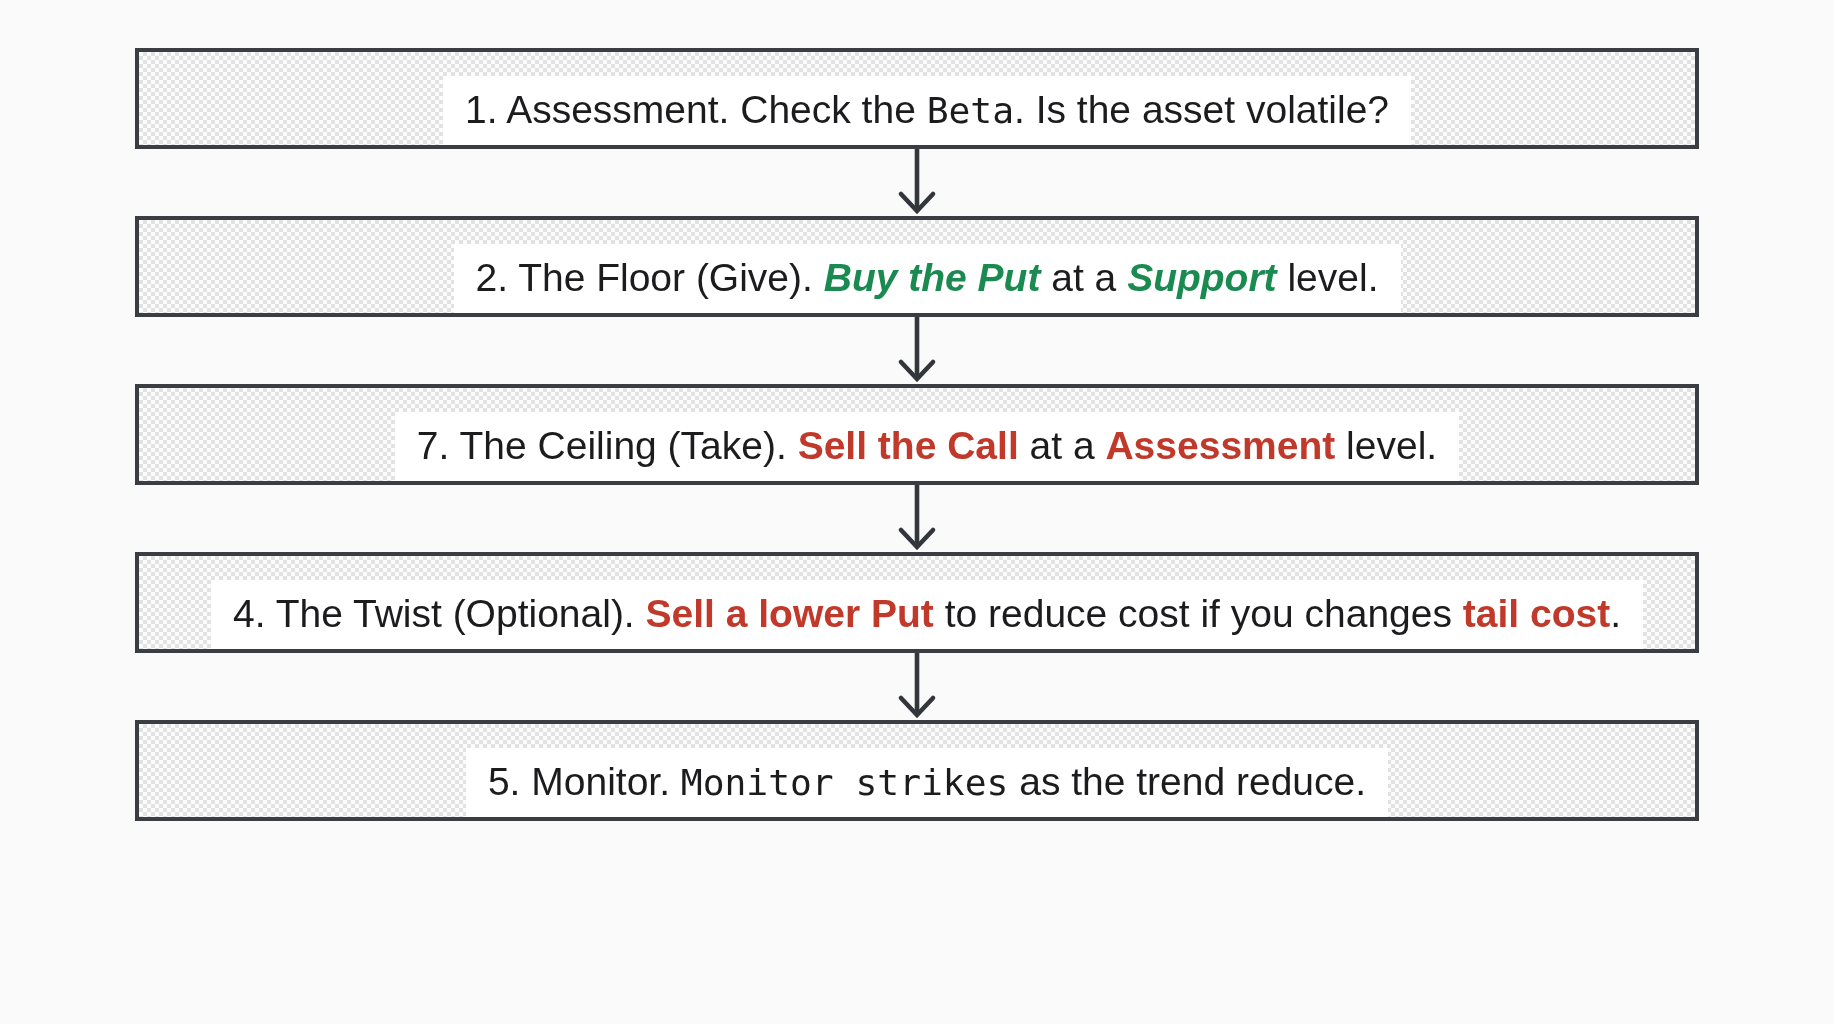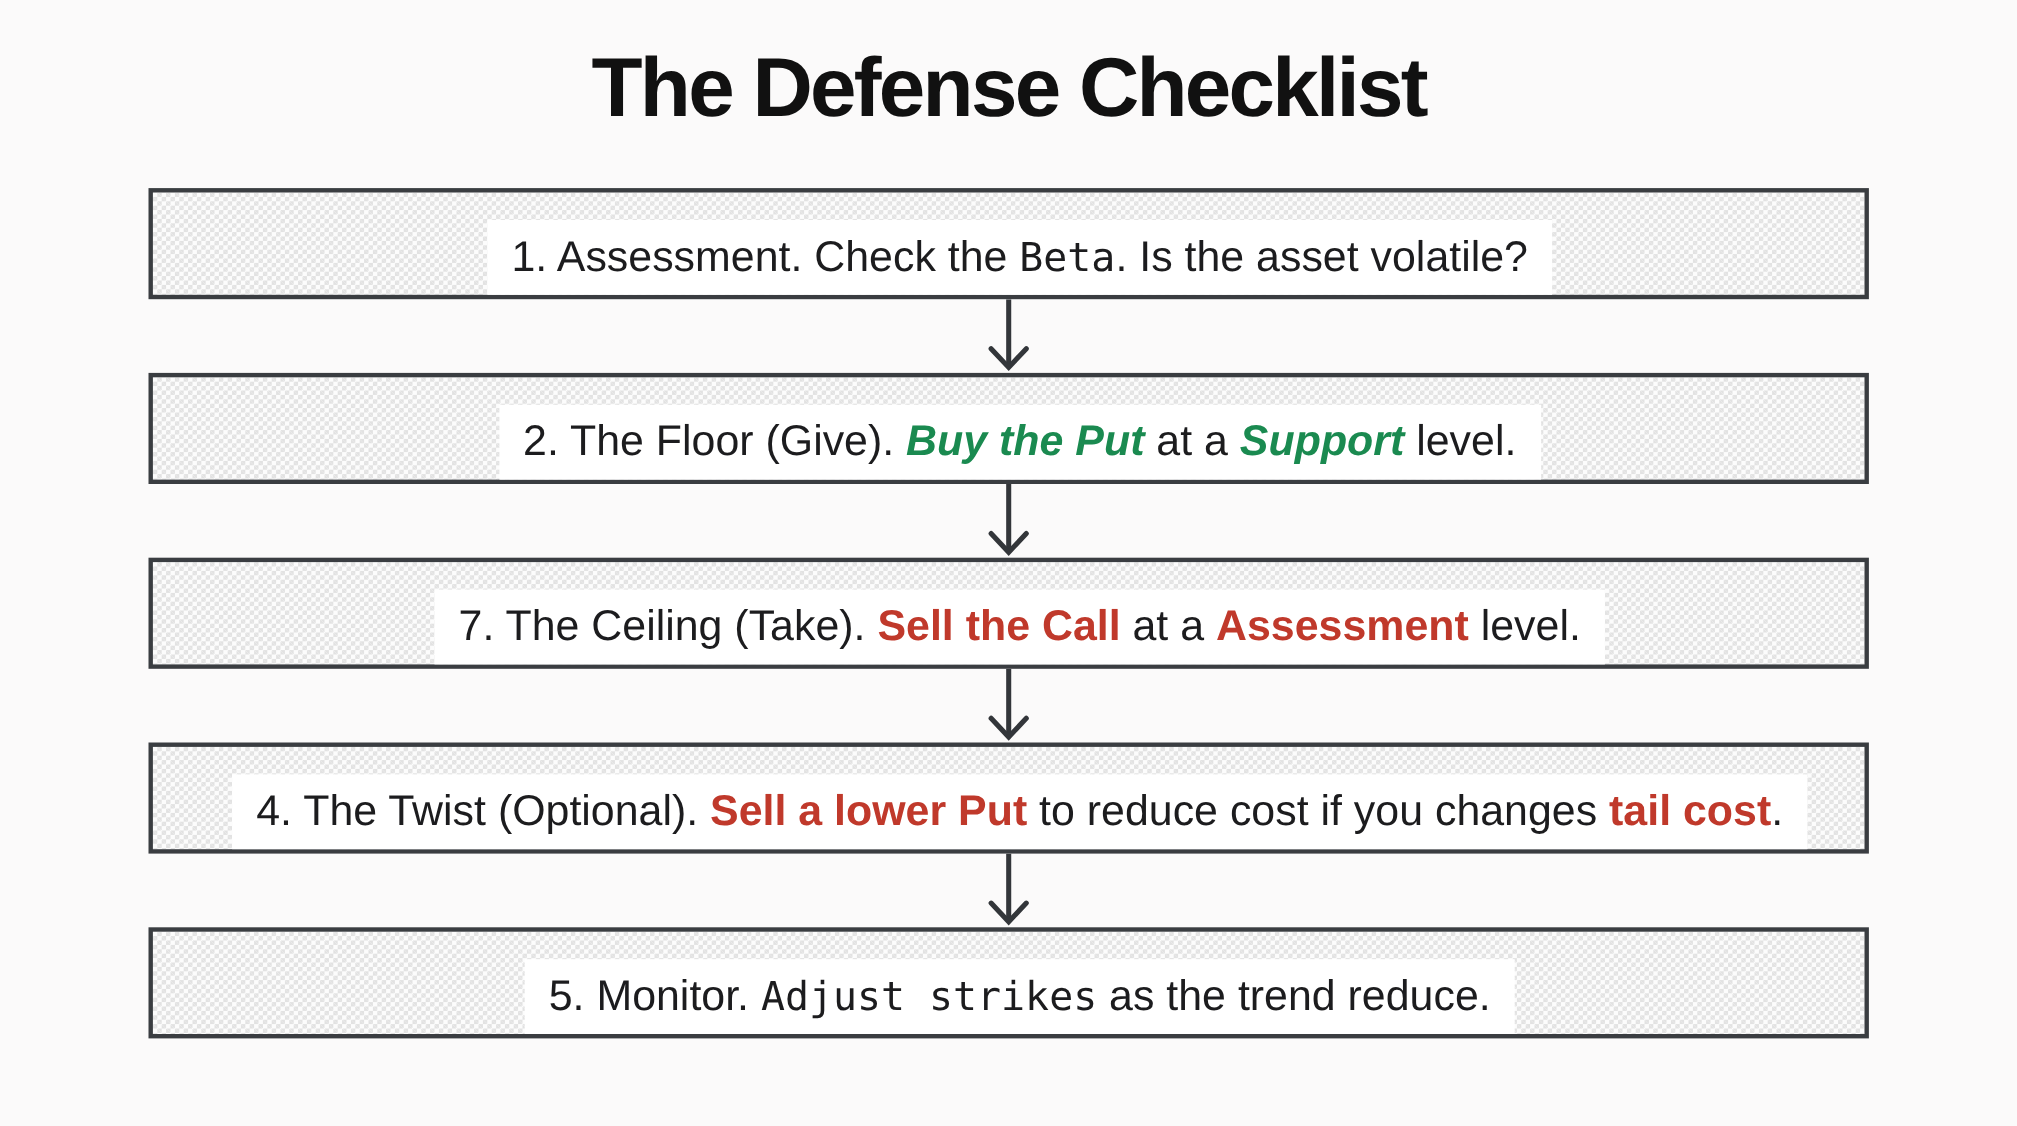--- a/index.html
+++ b/index.html
@@ -76,21 +76,20 @@
     flex:0 0 auto;
     display:block;
     height:67px;
     width:70px;
   }
 </style>
 </head>
 <body>
 
 <div class="page">
-  <h1 class="title">The Defense Checklist</h1>
   <div class="flow" id="flow">
       <div class="box">
         <span class="band"><span class="seg-plain">1. Assessment. Check the </span><span class="seg-mono">Beta</span><span class="seg-plain">. Is the asset volatile?</span></span>
       </div>
       <svg class="arrow" viewBox="0 0 70 67">
      <path d="M35 0 L35 62" fill="none" stroke="#33363a" stroke-width="4.6"></path>
      <path d="M19 45 L35 62 L51 45" fill="none" stroke="#33363a" stroke-width="4.6" stroke-linecap="round" stroke-linejoin="miter"></path>
    </svg>
       <div class="box">
         <span class="band"><span class="seg-plain">2. The Floor (Give). </span><span class="seg-green">Buy the Put</span><span class="seg-plain"> at a </span><span class="seg-green">Support</span><span class="seg-plain"> level.</span></span>
@@ -107,16 +106,16 @@
      <path d="M19 45 L35 62 L51 45" fill="none" stroke="#33363a" stroke-width="4.6" stroke-linecap="round" stroke-linejoin="miter"></path>
    </svg>
       <div class="box">
         <span class="band"><span class="seg-plain">4. The Twist (Optional). </span><span class="seg-red">Sell a lower Put</span><span class="seg-plain"> to reduce cost if you changes </span><span class="seg-red">tail cost</span><span class="seg-plain">.</span></span>
       </div>
       <svg class="arrow" viewBox="0 0 70 67">
      <path d="M35 0 L35 62" fill="none" stroke="#33363a" stroke-width="4.6"></path>
      <path d="M19 45 L35 62 L51 45" fill="none" stroke="#33363a" stroke-width="4.6" stroke-linecap="round" stroke-linejoin="miter"></path>
    </svg>
       <div class="box">
-        <span class="band"><span class="seg-plain">5. Monitor. </span><span class="seg-mono">Adjust strikes</span><span class="seg-plain"> as the trend reduce.</span></span>
+        <span class="band"><span class="seg-plain">5. Monitor. </span><span class="seg-mono">Monitor strikes</span><span class="seg-plain"> as the trend reduce.</span></span>
       </div>
     </div>
 </div>
 
 </body></html>

